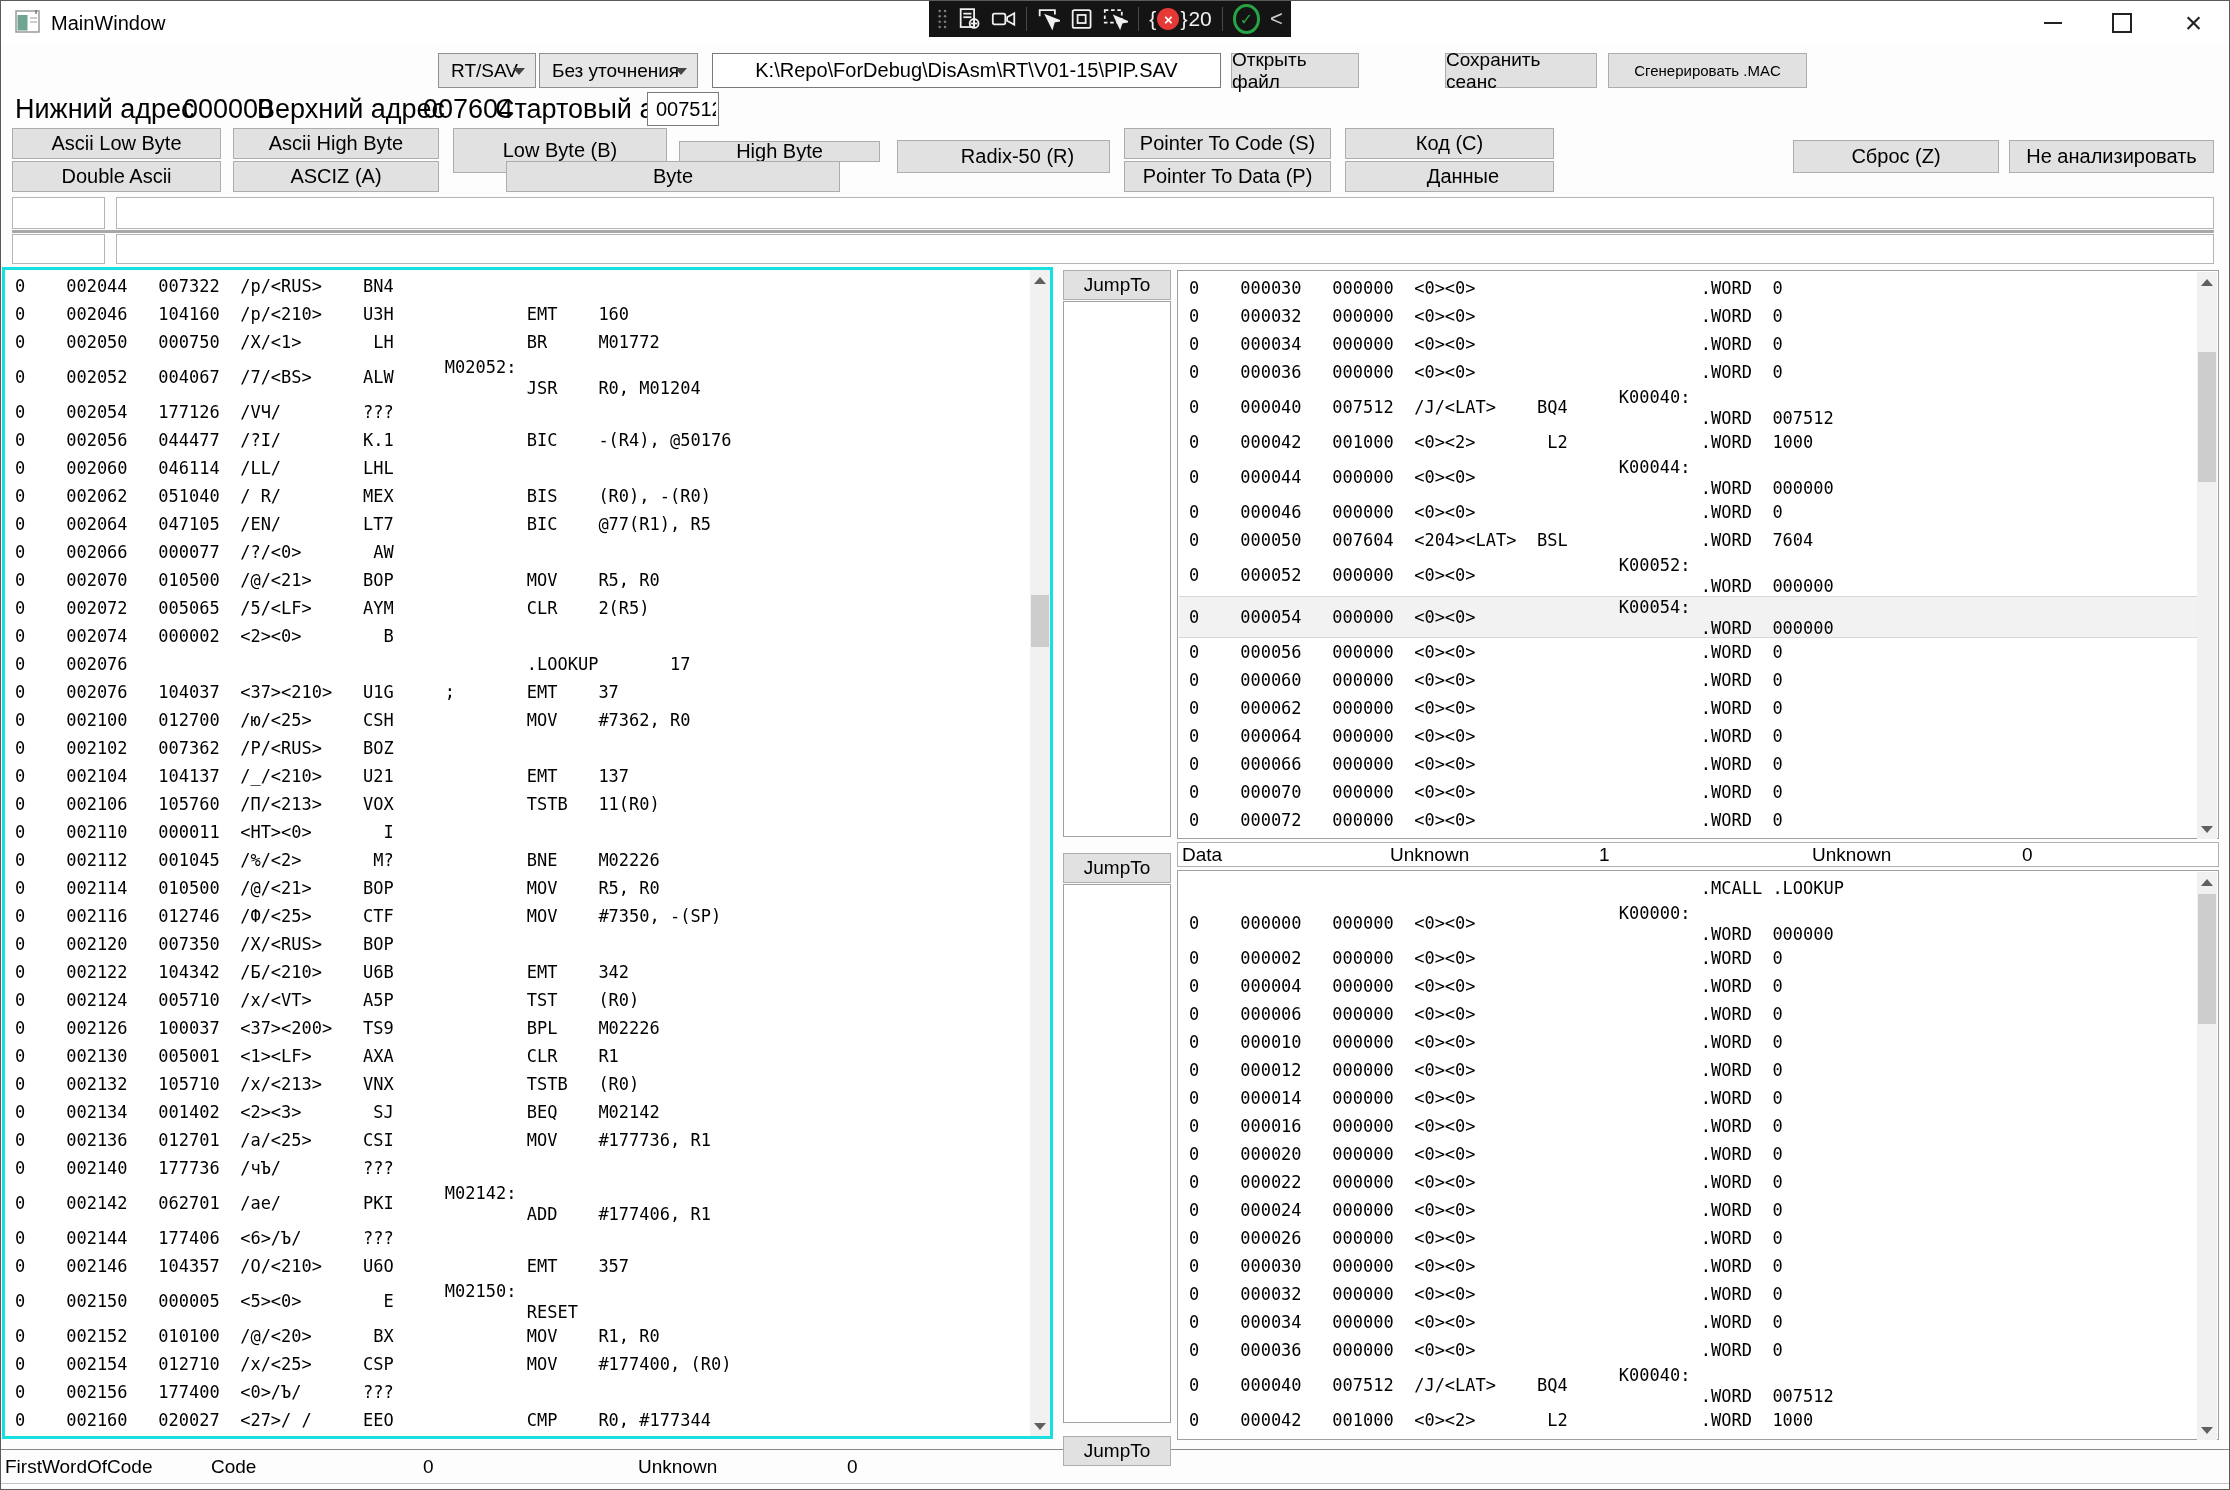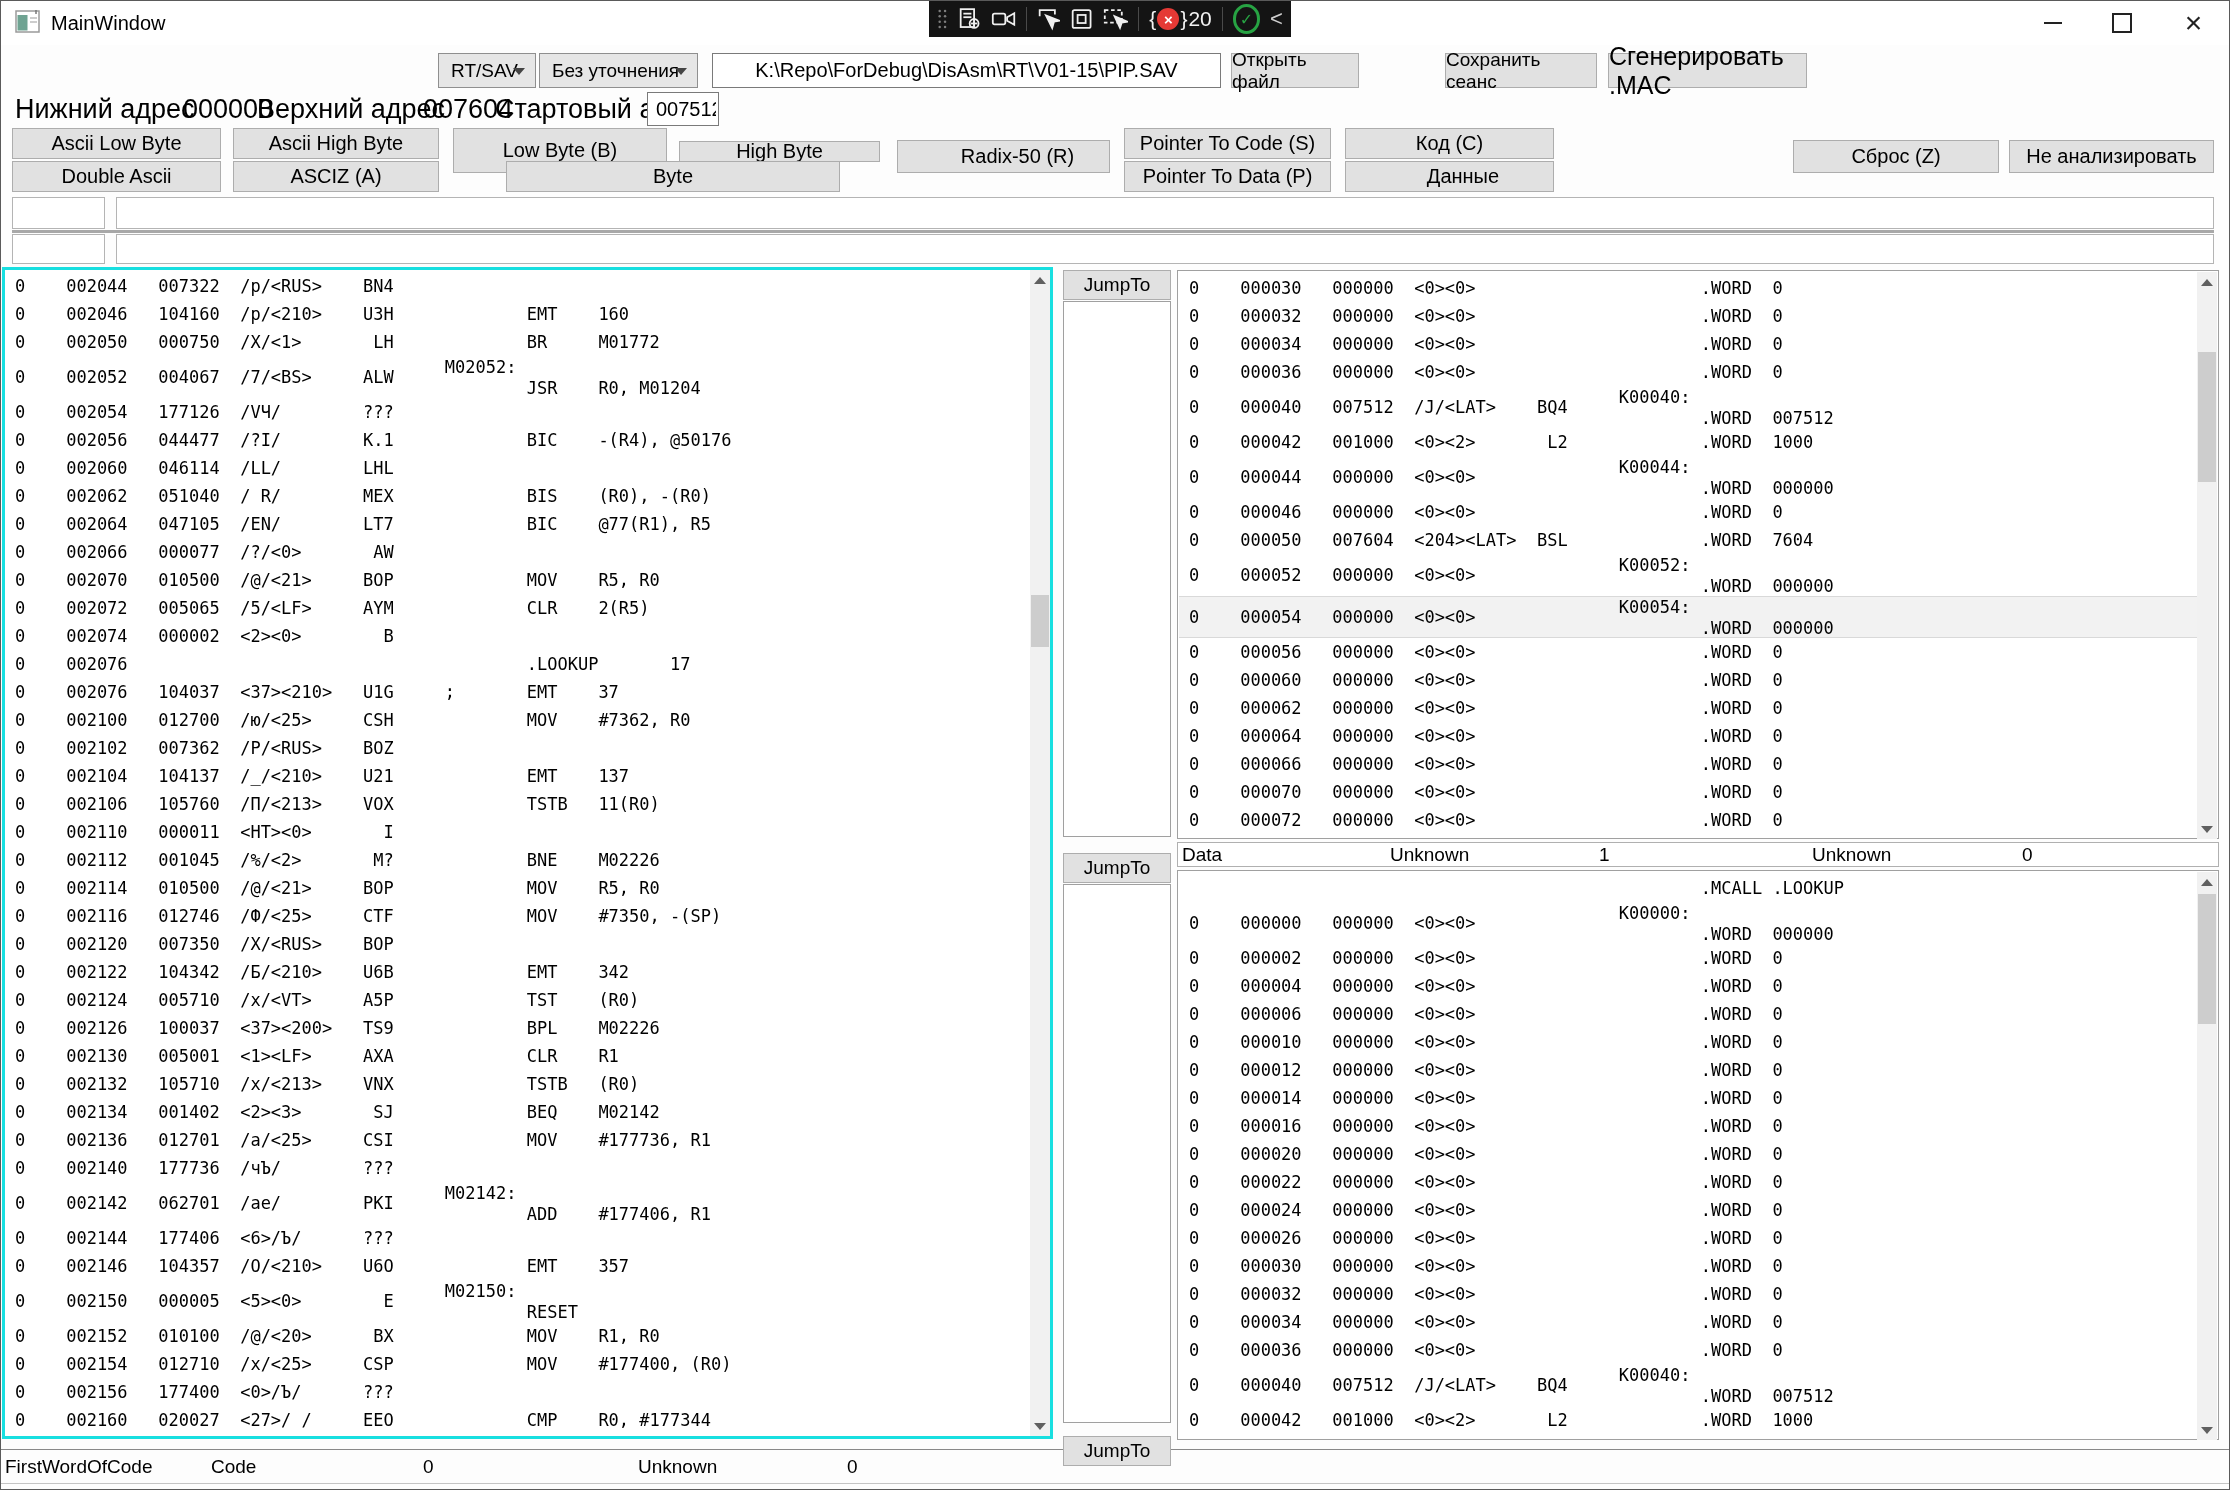--- a/index.html
+++ b/index.html
@@ -142,21 +142,21 @@
     <span>Без уточнения</span>
     <span class="chev"></span>
   </div>
   <input class="field" style="left: 711px; top: 52px; width: 509px; height: 35px; text-align: center;" readonly="" value="K:\Repo\ForDebug\DisAsm\RT\V01-15\PIP.SAV">
   <div class="btn" style="left:1230px;top:52px;width:128px;height:35px;font-size:19px;">
       <span>Открыть файл</span>
     </div>
   <div class="btn" style="left:1444px;top:52px;width:152px;height:35px;font-size:19px;">
       <span>Сохранить сеанс</span>
     </div>
-  <div class="btn" style="left:1607px;top:52px;width:199px;height:35px;font-size:25px;">
+  <div class="btn" style="left:1607px;top:52px;width:199px;height:35px;font-size:15px;">
       <span>Сгенерировать .MAC</span>
     </div>
 
   <span class="lbl" style="left:14px;top:92px;">Нижний адрес</span>
   <span class="lbl" style="left:182px;top:92px;">000000</span>
   <span class="lbl" style="left:256px;top:92px;">Верхний адрес</span>
   <span class="lbl" style="left:422px;top:92px;">007604</span>
   <span class="lbl" style="left:494px;top:92px;">Стартовый адрес</span>
   <input class="field" style="left: 646px; top: 91px; width: 72px; height: 34px; padding-left: 8px;" value="007512">
 

